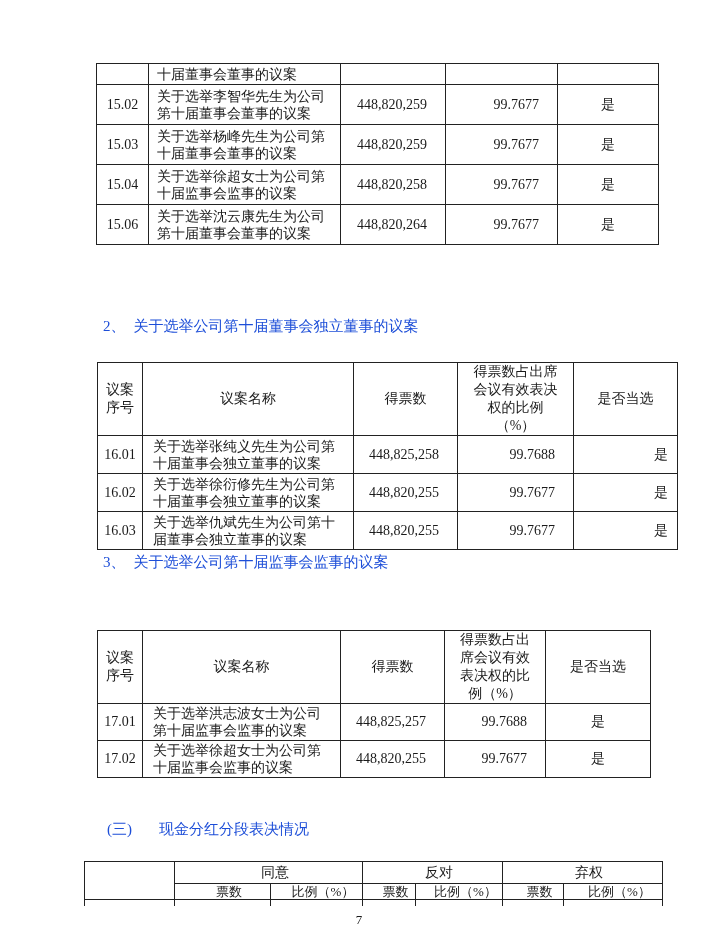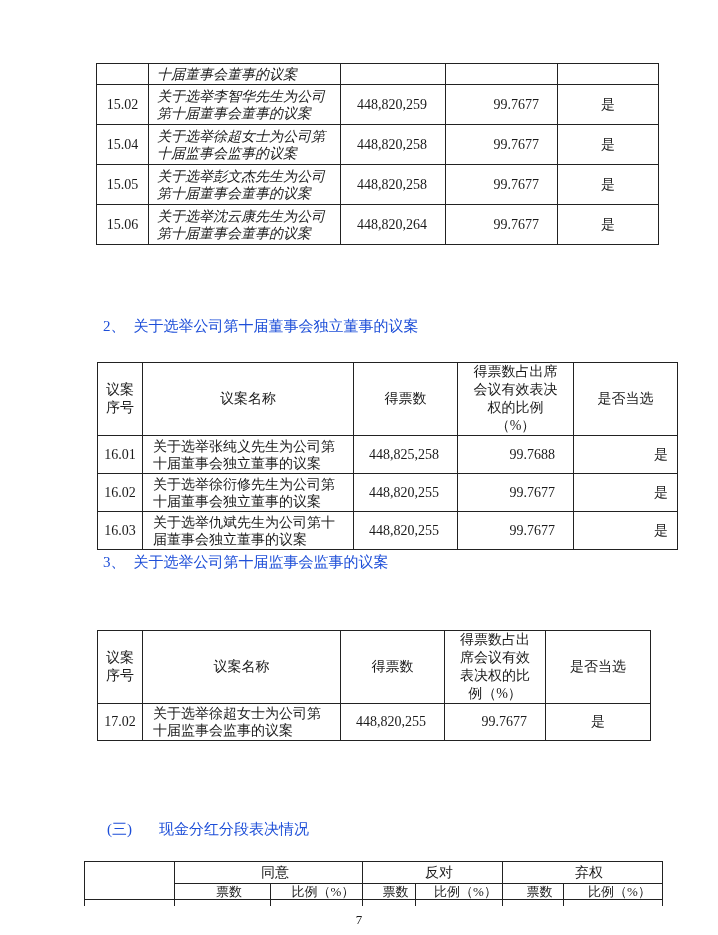--- a/index.html
+++ b/index.html
@@ -7,21 +7,21 @@
     position:relative;width:718px;height:935px;background:#ffffff;
     color:#1a1a1a;font-family:"Liberation Serif","DejaVu Serif",serif;
     overflow:hidden;
   }
   table{border-collapse:collapse;table-layout:fixed;position:absolute;background:#fff;}
   td,th{border:1px solid #222222;font-size:14px;font-weight:normal;
     vertical-align:middle;padding:0;overflow:hidden;color:#1a1a1a;}
   
   .cell-no{text-align:center;}
   .cell-name{text-align:left;line-height:17px;}
-  .t1 .cell-name{padding:1px 9px 1px 8px;font-style:italic;}
+  .t1 .cell-name{padding:1px 9px 1px 8px;}
   .t2 .cell-name{padding:1px 6px 1px 10px;}
   .t3 .cell-name{padding:1px 12px 1px 10px;}
   .cell-num{text-align:right;padding-right:18px;}
   .cell-ctr{text-align:center;}
   .cell-right{text-align:right;padding-right:9px;}
   .hdr th{text-align:center;line-height:18px;padding:0 2px;}
   .hdr .hdr-ratio{padding:0 10px;}
   
   .heading{position:absolute;font-size:15px;white-space:nowrap;color:#1d4ed8;}
   .heading .h-num{display:inline-block;}
@@ -58,29 +58,29 @@
       <td class="cell-ctr"></td>
     </tr>
     <tr style="height:40px">
       <td class="cell-no">15.02</td>
       <td class="cell-name">关于选举李智华先生为公司第十届董事会董事的议案</td>
       <td class="cell-num">448,820,259</td>
       <td class="cell-num">99.7677</td>
       <td class="cell-ctr">是</td>
     </tr>
     <tr style="height:40px">
+      <td class="cell-no">15.03</td>
+      <td class="cell-name">关于选举杨峰先生为公司第十届董事会董事的议案</td>
+      <td class="cell-num">448,820,259</td>
+      <td class="cell-num">99.7677</td>
+      <td class="cell-ctr">是</td>
+    </tr>
+    <tr style="height:40px">
       <td class="cell-no">15.04</td>
       <td class="cell-name">关于选举徐超女士为公司第十届监事会监事的议案</td>
-      <td class="cell-num">448,820,258</td>
-      <td class="cell-num">99.7677</td>
-      <td class="cell-ctr">是</td>
-    </tr>
-    <tr style="height:40px">
-      <td class="cell-no">15.05</td>
-      <td class="cell-name">关于选举彭文杰先生为公司第十届董事会董事的议案</td>
       <td class="cell-num">448,820,258</td>
       <td class="cell-num">99.7677</td>
       <td class="cell-ctr">是</td>
     </tr>
     <tr style="height:40px">
       <td class="cell-no">15.06</td>
       <td class="cell-name">关于选举沈云康先生为公司第十届董事会董事的议案</td>
       <td class="cell-num">448,820,264</td>
       <td class="cell-num">99.7677</td>
       <td class="cell-ctr">是</td>
@@ -144,20 +144,27 @@
       <col style="width:101px">
         <col style="width:105px">
     </colgroup>
     <tbody>
         <tr class="hdr" style="height:60px">
       <th>议案序号</th>
       <th>议案名称</th>
       <th>得票数</th>
       <th class="hdr-ratio">得票数占出席会议有效表决权的比例（%）</th>
       <th>是否当选</th>
+    </tr>
+    <tr style="height:35px">
+      <td class="cell-no">17.01</td>
+      <td class="cell-name">关于选举洪志波女士为公司第十届监事会监事的议案</td>
+      <td class="cell-num">448,825,257</td>
+      <td class="cell-num">99.7688</td>
+      <td class="cell-ctr">是</td>
     </tr>
     <tr style="height:35px">
       <td class="cell-no">17.02</td>
       <td class="cell-name">关于选举徐超女士为公司第十届监事会监事的议案</td>
       <td class="cell-num">448,820,255</td>
       <td class="cell-num">99.7677</td>
       <td class="cell-ctr">是</td>
     </tr>
   </tbody>
     </table>

